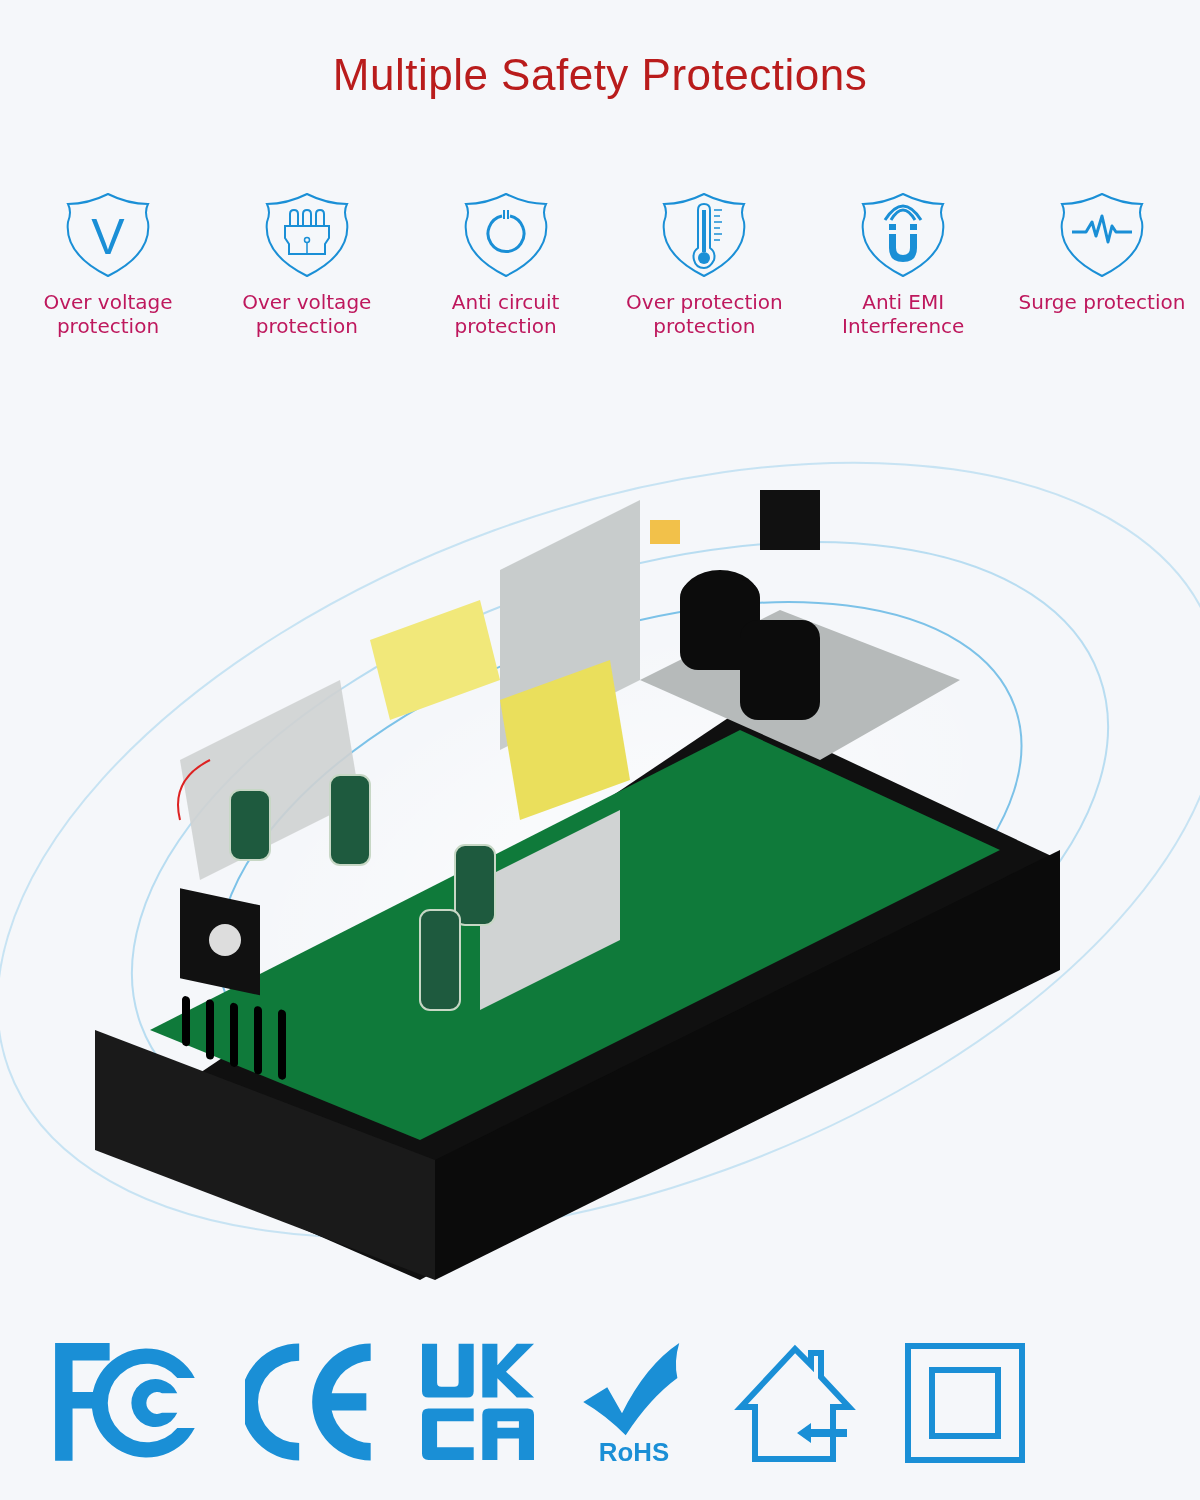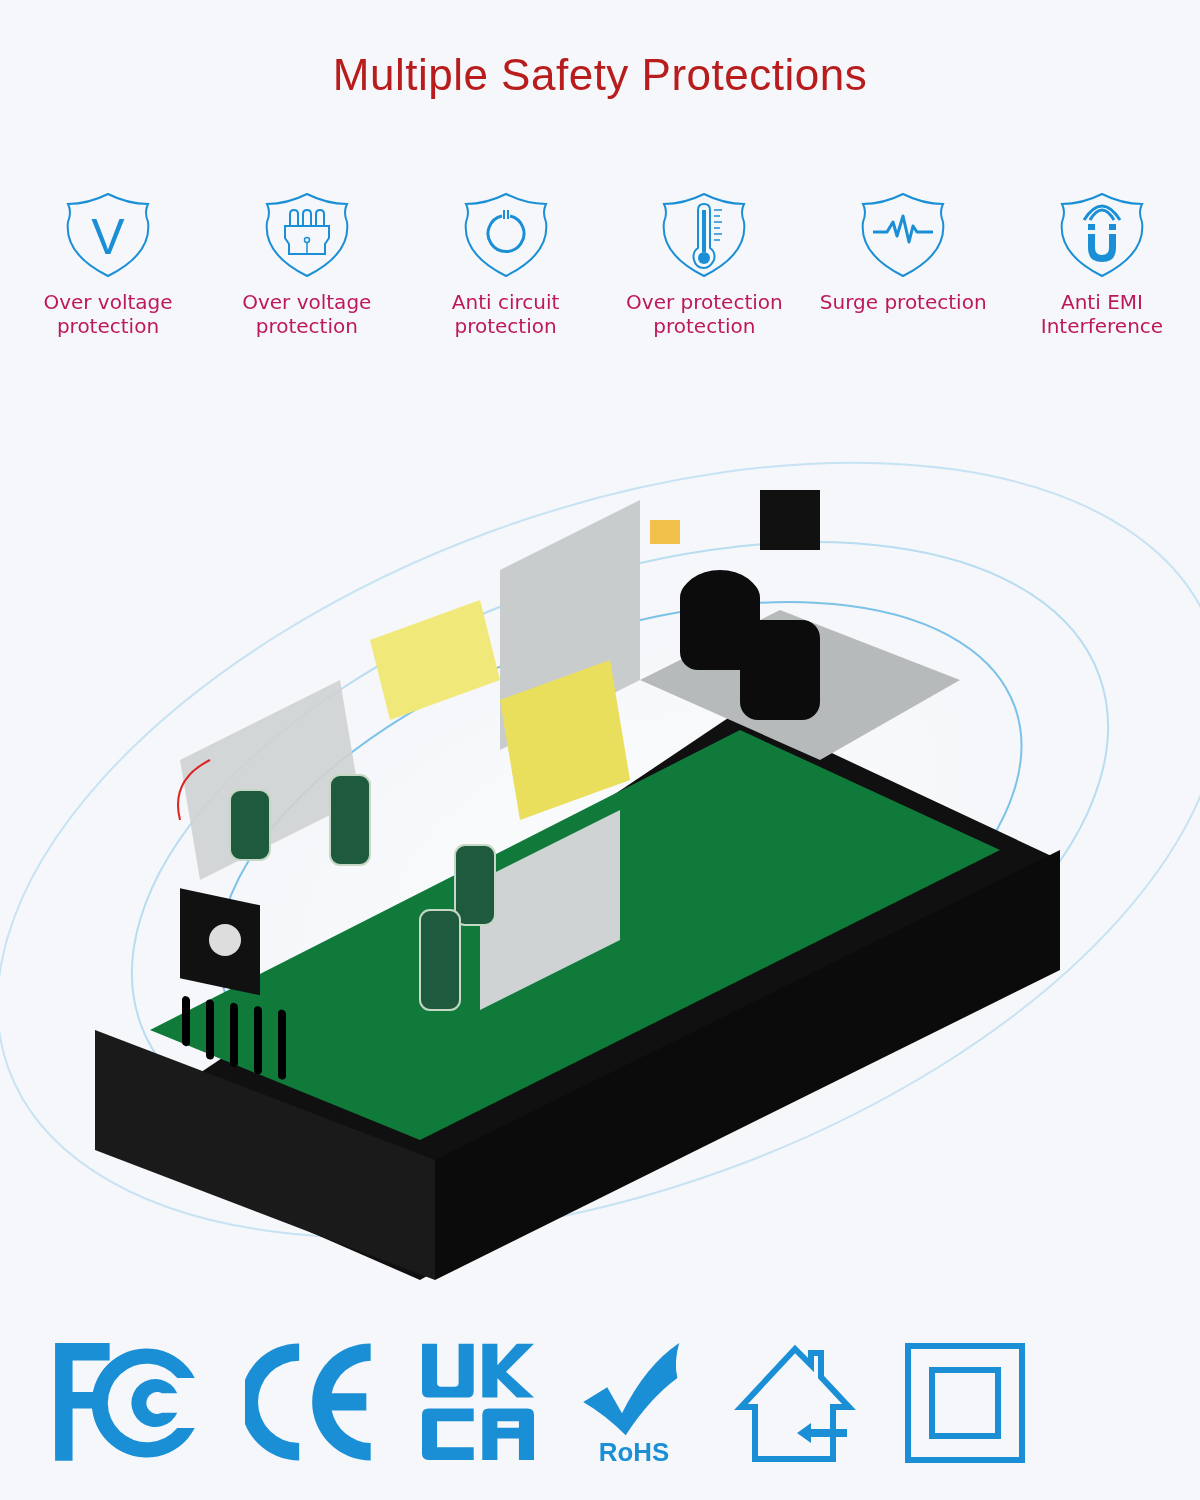--- a/index.html
+++ b/index.html
@@ -85,36 +85,36 @@
           <line x1="58" y1="48" x2="64" y2="48"></line>
       </g>
     </svg>
     <div class="label">Over protection
 protection</div>
   </div>
 
   <div class="feature">
     <svg viewBox="0 0 96 86">
       <path d="M8 12 Q28 12 48 2 Q68 12 88 12 Q84 20 88 30 Q92 62 48 84 Q4 62 8 30 Q12 20 8 12Z" fill="none" stroke="#1a8fd6" stroke-width="2"></path>
-      <path d="M18 40 H32 L38 30 L42 44 L48 24 L54 50 L58 34 L62 40 H78" fill="none" stroke="#1a8fd6" stroke-width="3" stroke-linejoin="round"></path>
-    </svg>
-    <div class="label">Surge protection</div>
-  </div>
-
-  <div class="feature">
-    <svg viewBox="0 0 96 86">
-      <path d="M8 12 Q28 12 48 2 Q68 12 88 12 Q84 20 88 30 Q92 62 48 84 Q4 62 8 30 Q12 20 8 12Z" fill="none" stroke="#1a8fd6" stroke-width="2"></path>
       <path d="M34 42 V56 Q34 70 48 70 Q62 70 62 56 V42 H55 V56 Q55 63 48 63 Q41 63 41 56 V42Z" fill="#1a8fd6"></path>
       <rect x="34" y="32" width="7" height="6" fill="#1a8fd6"></rect>
       <rect x="55" y="32" width="7" height="6" fill="#1a8fd6"></rect>
       <path d="M36 28 Q48 8 60 28" fill="none" stroke="#1a8fd6" stroke-width="3"></path>
       <path d="M30 28 Q48 0 66 28" fill="none" stroke="#1a8fd6" stroke-width="3"></path>
     </svg>
     <div class="label">Anti EMI
 Interference</div>
+  </div>
+
+  <div class="feature">
+    <svg viewBox="0 0 96 86">
+      <path d="M8 12 Q28 12 48 2 Q68 12 88 12 Q84 20 88 30 Q92 62 48 84 Q4 62 8 30 Q12 20 8 12Z" fill="none" stroke="#1a8fd6" stroke-width="2"></path>
+      <path d="M18 40 H32 L38 30 L42 44 L48 24 L54 50 L58 34 L62 40 H78" fill="none" stroke="#1a8fd6" stroke-width="3" stroke-linejoin="round"></path>
+    </svg>
+    <div class="label">Surge protection</div>
   </div>
 </div>
 
 <svg class="hero" viewBox="0 0 1200 900">
   <defs>
     <radialGradient id="glow" cx="50%" cy="50%" r="50%">
       <stop offset="0%" stop-color="#ffffff" stop-opacity="1"></stop>
       <stop offset="100%" stop-color="#ffffff" stop-opacity="0"></stop>
     </radialGradient>
   </defs>

